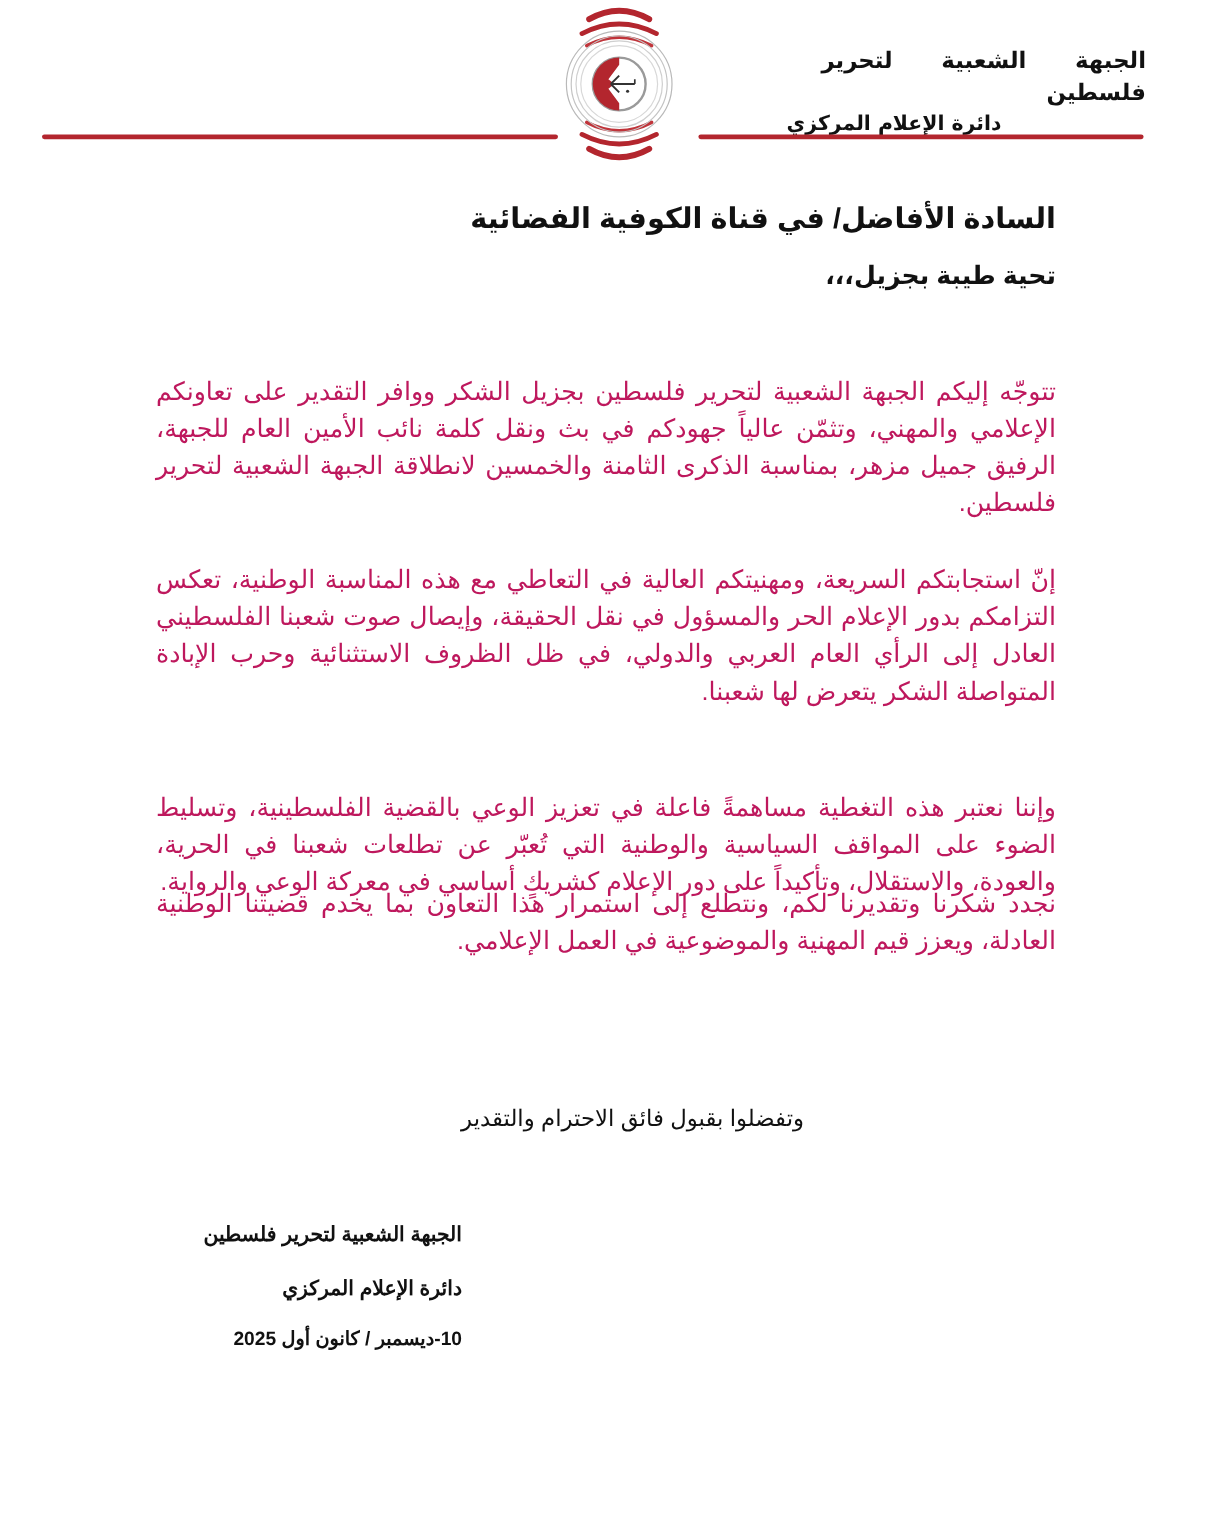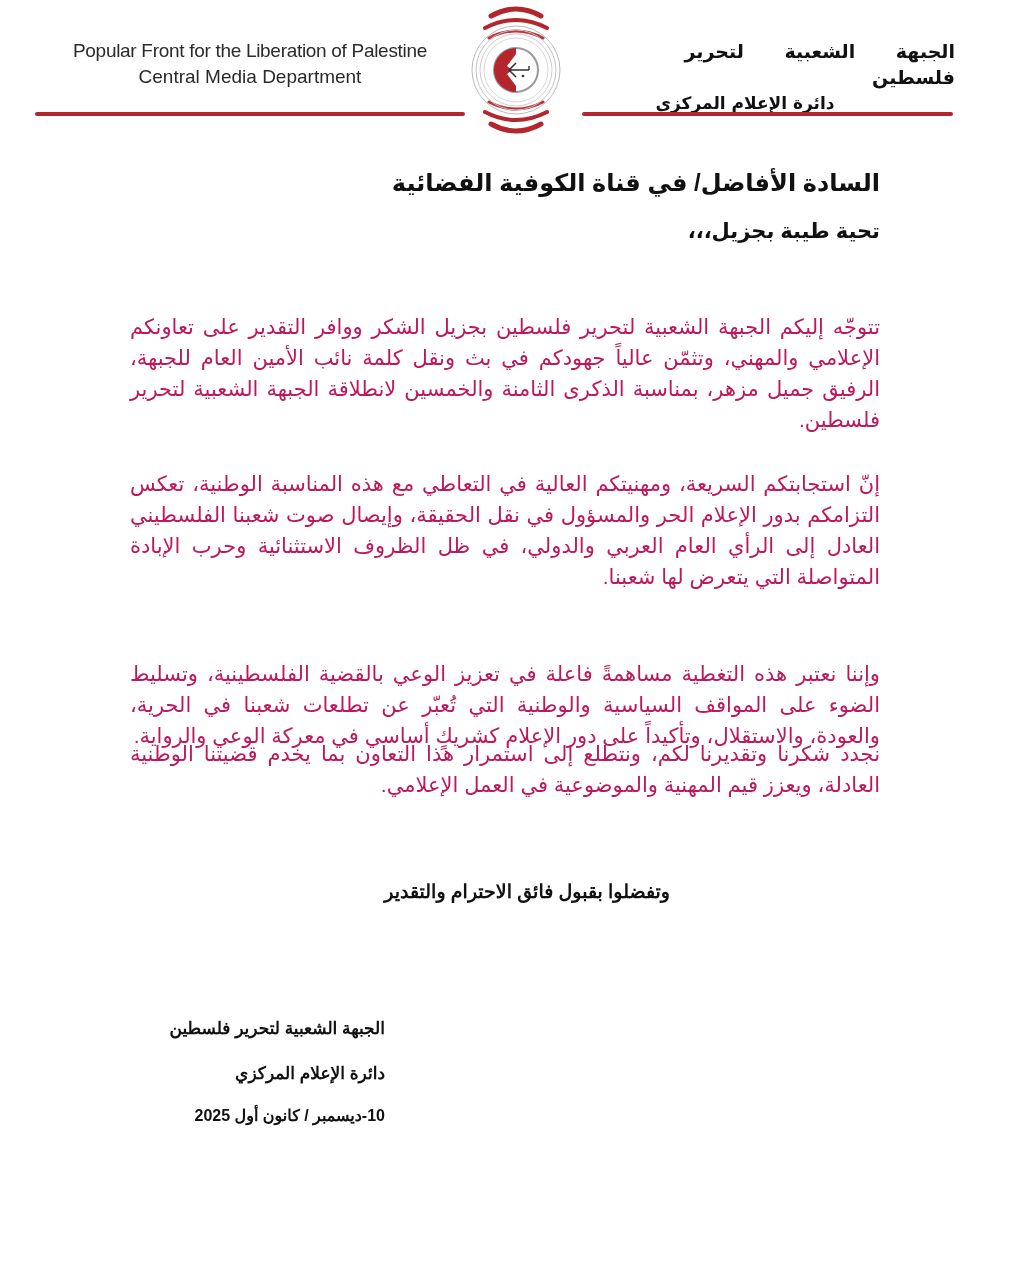--- a/index.html
+++ b/index.html
@@ -15,34 +15,30 @@
   .rule-right { position:absolute; left:582px; top:112px; width:371px; height:4px; background:#b3262e; border-radius:2px; }
   .logo { position:absolute; left:455px; top:0; width:122px; height:140px; }
   .letter { position:absolute; left:130px; width:750px; direction:rtl; text-align:right; font-family:"Liberation Sans", "DejaVu Sans", sans-serif; }
   .salutation { top:168px; font-size:24px; font-weight:bold; line-height:30px; }
   .greeting { top:216px; font-size:21px; font-weight:bold; line-height:30px; }
   .para { font-size:21px; line-height:31px; text-align:justify; text-align-last:right; color:#be185d; }
   .p1 { top:311px; }
   .p2 { top:468px; }
   .p3 { top:658px; }
   .p4 { top:738px; }
-  .closing { position:absolute; left:130px; width:540px; top:880px; direction:rtl; text-align:right; font-size:19px; font-weight:bold; font-family:"Liberation Sans", sans-serif; }
+  .closing { position:absolute; left:130px; width:540px; top:920px; direction:rtl; text-align:right; font-size:19px; font-weight:normal; font-family:"Liberation Sans", sans-serif; }
   .sig { position:absolute; left:140px; width:245px; direction:rtl; text-align:right; font-weight:bold; font-family:"Liberation Sans", sans-serif; font-size:17px; }
   .sig1 { top:1018px; }
   .sig2 { top:1063px; }
   .sig3 { top:1106px; font-size:16px; }
 </style>
 </head>
 <body>
 
 <div class="header">
-  <div class="en-block">
-    <div class="en-line1">Popular Front for the Liberation of Palestine</div>
-    <div class="en-line2">Central Media Department</div>
-  </div>
 
   <svg class="logo" viewBox="0 0 122 140" xmlns="http://www.w3.org/2000/svg">
 
     <path d="M36 16 Q61 2 86 16" stroke="#b3262e" stroke-width="5" fill="none" stroke-linecap="round"></path>
     <path d="M30 28 Q61 12 92 28" stroke="#b3262e" stroke-width="4" fill="none" stroke-linecap="round"></path>
     <path d="M34 38 Q61 24 88 38" stroke="#c0343a" stroke-width="3" fill="none" stroke-linecap="round"></path>
 
     <path d="M36 124 Q61 138 86 124" stroke="#b3262e" stroke-width="5" fill="none" stroke-linecap="round"></path>
     <path d="M30 112 Q61 128 92 112" stroke="#b3262e" stroke-width="4" fill="none" stroke-linecap="round"></path>
     <path d="M34 102 Q61 116 88 102" stroke="#c0343a" stroke-width="3" fill="none" stroke-linecap="round"></path>
@@ -65,21 +61,21 @@
   </div>
 
   <div class="rule-left"></div>
   <div class="rule-right"></div>
 </div>
 
 <div class="letter salutation">السادة الأفاضل/ في قناة الكوفية الفضائية</div>
 <div class="letter greeting">تحية طيبة بجزيل،،،</div>
 
 <div class="letter para p1">تتوجّه إليكم الجبهة الشعبية لتحرير فلسطين بجزيل الشكر ووافر التقدير على تعاونكم الإعلامي والمهني، وتثمّن عالياً جهودكم في بث ونقل كلمة نائب الأمين العام للجبهة، الرفيق جميل مزهر، بمناسبة الذكرى الثامنة والخمسين لانطلاقة الجبهة الشعبية لتحرير فلسطين.</div>
-<div class="letter para p2">إنّ استجابتكم السريعة، ومهنيتكم العالية في التعاطي مع هذه المناسبة الوطنية، تعكس التزامكم بدور الإعلام الحر والمسؤول في نقل الحقيقة، وإيصال صوت شعبنا الفلسطيني العادل إلى الرأي العام العربي والدولي، في ظل الظروف الاستثنائية وحرب الإبادة المتواصلة التي يتعرض لها شعبنا.</div>
+<div class="letter para p2">إنّ استجابتكم السريعة، ومهنيتكم العالية في التعاطي مع هذه المناسبة الوطنية، تعكس التزامكم بدور الإعلام الحر والمسؤول في نقل الحقيقة، وإيصال صوت شعبنا الفلسطيني العادل إلى الرأي العام العربي والدولي، في ظل الظروف الاستثنائية وحرب الإبادة المتواصلة الشكر يتعرض لها شعبنا.</div>
 <div class="letter para p3">وإننا نعتبر هذه التغطية مساهمةً فاعلة في تعزيز الوعي بالقضية الفلسطينية، وتسليط الضوء على المواقف السياسية والوطنية التي تُعبّر عن تطلعات شعبنا في الحرية، والعودة، والاستقلال، وتأكيداً على دور الإعلام كشريكٍ أساسي في معركة الوعي والرواية.</div>
 <div class="letter para p4">نجدد شكرنا وتقديرنا لكم، ونتطلع إلى استمرار هذا التعاون بما يخدم قضيتنا الوطنية العادلة، ويعزز قيم المهنية والموضوعية في العمل الإعلامي.</div>
 
 <div class="closing">وتفضلوا بقبول فائق الاحترام والتقدير</div>
 
 <div class="sig sig1">الجبهة الشعبية لتحرير فلسطين</div>
 <div class="sig sig2">دائرة الإعلام المركزي</div>
 <div class="sig sig3">10-ديسمبر / كانون أول 2025</div>
 
 </body></html>

